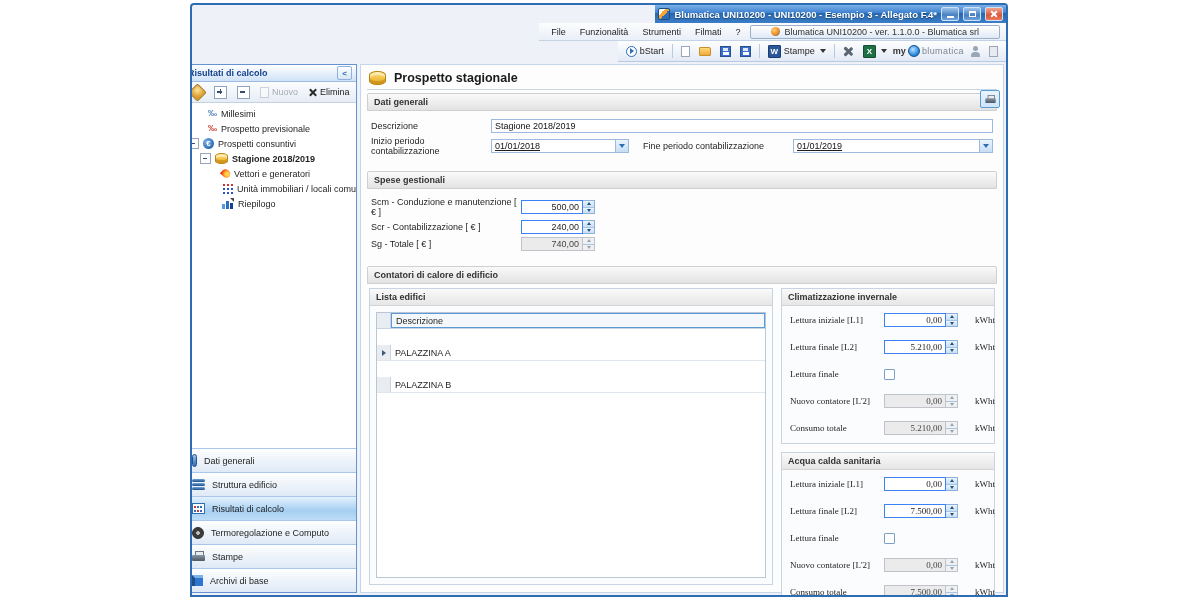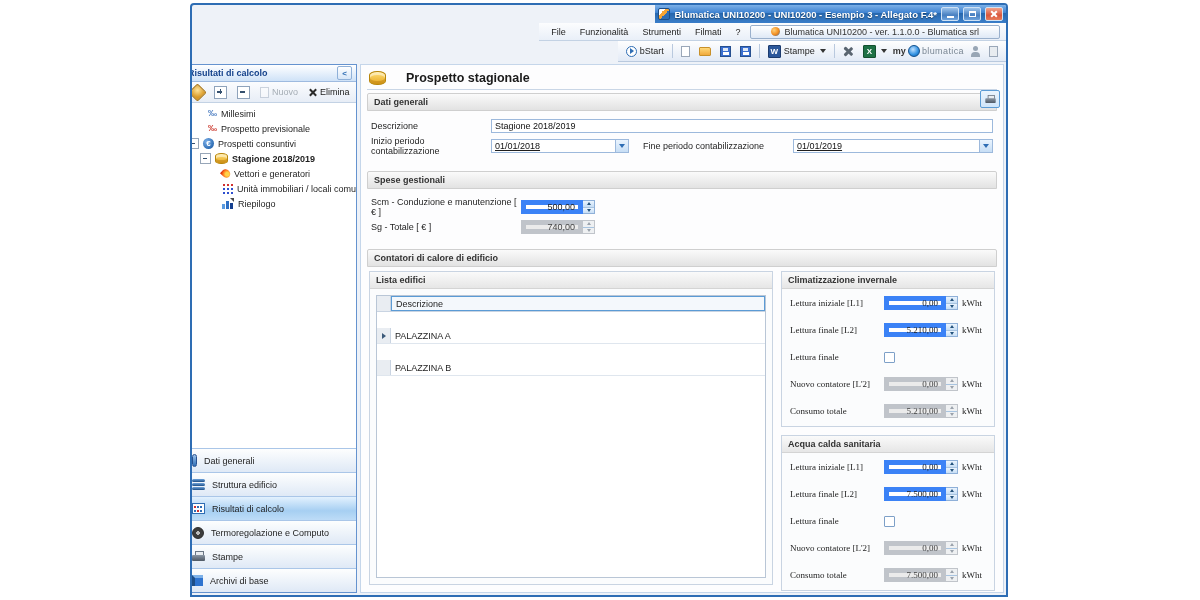--- a/index.html
+++ b/index.html
@@ -117,42 +117,42 @@
   .icon-abacus::before{content:"";position:absolute;left:1px;top:2px;width:2px;height:2px;background:#d03030;
         box-shadow:3px 0 #2e6db4,6px 0 #2e6db4,0 4px #2e6db4,3px 4px #d03030,6px 4px #2e6db4;}
   .icon-ring{width:12px;height:12px;border-radius:50%;background:radial-gradient(circle,#bdbdbd 0 25%,#3c3c3c 28% 100%);border:1px solid #2a2a2a;box-sizing:border-box;}
   .icon-printer{width:13px;height:11px;position:relative;}
   .icon-printer::before{content:"";position:absolute;left:3px;top:0;width:7px;height:4px;background:#e8ecf0;border:1px solid #6a7684;}
   .icon-printer::after{content:"";position:absolute;left:0;top:4px;width:13px;height:6px;background:linear-gradient(#8a96a4,#4e5864);border-radius:1px;}
   .icon-cube{width:11px;height:11px;background:#2f74cf;border-top:3px solid #7db1e8;border-left:3px solid #1d4e86;box-sizing:border-box;}
   
   .main{flex:1;display:flex;flex-direction:column;border:1px solid #c5d6ea;background:#fdfdfe;padding:3px 6px 5px 6px;min-width:0;position:relative;}
   .page-header{display:flex;align-items:center;gap:8px;padding:3px 2px 4px 2px;}
-  .page-title{font-size:12.5px;font-weight:bold;color:#1a1a1a;margin-left:12px;}
+  .page-title{font-size:12.5px;font-weight:bold;color:#1a1a1a;}
   .page-rule{height:1px;background:#c9d6e6;margin:0 0 3px 0;}
   .mini-print{position:absolute;right:3px;top:25px;width:18px;height:16px;border:1px solid #5b9bd5;border-radius:2px;
               background:linear-gradient(#eaf4fe,#cfe5fa);display:flex;align-items:center;justify-content:center;}
   .mini-print .icon-printer{transform:scale(.8);}
   .group{margin-bottom:6px;}
   .group-header{height:14px;display:flex;align-items:center;padding:1px 6px;font-weight:bold;color:#333;
                 background:linear-gradient(#fafafa,#e2e2e2);border:1px solid #cfcfcf;border-radius:2px 2px 0 0;}
   .group-body{padding:5px 4px 6px 4px;}
   .frow{display:flex;align-items:center;margin:3px 0;}
   .flabel{width:120px;flex:0 0 120px;}
   .tb{height:14px;border:1px solid #9db9dc;background:#fff;display:flex;align-items:center;padding:0 3px;box-sizing:border-box;font-size:9px;font-family:"Liberation Sans",sans-serif;color:#111;}
   input.tb{outline:none;}
   .grow{flex:1;}
   .datefield{display:flex;align-items:stretch;width:168px;text-decoration:underline;}
   .datefield .tb{flex:1;border-right:none;}
   .dd-btn{width:14px;background:linear-gradient(#eaf4fe,#c7def5);border:1px solid #9db9dc;display:flex;align-items:center;justify-content:center;box-sizing:border-box;}
   .dd-arrow{width:0;height:0;border-left:3px solid transparent;border-right:3px solid transparent;border-top:4px solid #2e6db4;}
   .flabel2{width:150px;flex:0 0 150px;padding-left:10px;}
   
   .spin{display:flex;align-items:stretch;height:14px;box-sizing:border-box;}
-  .spin-val{width:62px;border:5px solid #3b82f6;background:#fff;display:flex;align-items:center;justify-content:flex-end;padding:1px 3px;box-sizing:border-box;}
+  .spin-val{width:62px;border:1px solid #3b82f6;background:#fff;display:flex;align-items:center;justify-content:flex-end;padding:1px 3px;box-sizing:border-box;}
   .spin-btns{width:12px;display:flex;flex-direction:column;border:1px solid #8fb0d8;border-left:none;box-sizing:border-box;}
   .spin-up,.spin-dn{flex:1;background:linear-gradient(#eaf4fe,#c7def5);display:flex;align-items:center;justify-content:center;}
   .spin-up{border-bottom:1px solid #a8c4e0;}
   .arr-up{width:0;height:0;border-left:2.5px solid transparent;border-right:2.5px solid transparent;border-bottom:3.5px solid #23527c;}
   .arr-dn{width:0;height:0;border-left:2.5px solid transparent;border-right:2.5px solid transparent;border-top:3.5px solid #23527c;}
   .spin.disabled .spin-val{background:#ebebeb;border-color:#c0c4ca;color:#444;}
   .spin.disabled .spin-up,.spin.disabled .spin-dn{background:#eef0f2;}
   .spin.disabled .arr-up{border-bottom-color:#9aa2ac;} .spin.disabled .arr-dn{border-top-color:#9aa2ac;}
   .spin.disabled .spin-btns{border-color:#c0c4ca;}
   
@@ -167,21 +167,21 @@
   .t-ind{width:13px;flex:0 0 13px;background:#e9edf2;border-right:1px solid #c9d4e2;display:flex;align-items:center;justify-content:center;}
   .t-headcell{flex:1;display:flex;align-items:center;padding:0 4px;border:1px solid #5b9bd5;background:#f4f8fc;}
   .t-row{display:flex;height:15px;border-bottom:1px solid #dfe6ee;margin-top:16px;}
   .t-cell{flex:1;display:flex;align-items:center;padding:0 4px;}
   .t-row.selected .t-cell{background:#fff;}
   .row-arrow{width:0;height:0;border-top:3px solid transparent;border-bottom:3px solid transparent;border-left:4px solid #3c5a7a;}
   .right-col{width:214px;flex:0 0 214px;display:flex;flex-direction:column;gap:8px;}
   .meter-body{padding:7px 8px 8px 8px;display:flex;flex-direction:column;gap:13px;font-family:Liberation Serif, serif;}
   .mrow{display:flex;align-items:center;height:14px;}
   .mlabel{width:94px;flex:0 0 94px;}
-  .munit{margin-left:4px;}
+  .munit{margin-left:17px;}
   .checkbox{width:11px;height:11px;border:1px solid #7da0c8;background:#fff;border-radius:1px;box-sizing:border-box;}
 </style>
 </head>
 <body>
 
 <div class="window">
 
   <div class="titlebar">
     <span class="app-icon"></span>
     <span class="title-text">Blumatica UNI10200 - UNI10200 - Esempio 3 - Allegato F.4*</span>
@@ -397,20 +397,34 @@
                   <span class="spin-up">
                     <span class="arr-up"></span>
                   </span>
                   <span class="spin-dn">
                     <span class="arr-dn"></span>
                   </span>
                 </span>
             </span>
           </div>
           <div class="frow">
+            <span class="flabel" style="width:150px;flex-basis:150px;">Scr - Contabilizzazione [ € ]</span>
+            <span class="spin">
+              <span class="spin-val">240,00</span>
+              <span class="spin-btns">
+                  <span class="spin-up">
+                    <span class="arr-up"></span>
+                  </span>
+                  <span class="spin-dn">
+                    <span class="arr-dn"></span>
+                  </span>
+                </span>
+            </span>
+          </div>
+          <div class="frow">
             <span class="flabel" style="width:150px;flex-basis:150px;">Sg - Totale [ € ]</span>
             <span class="spin disabled">
               <span class="spin-val">740,00</span>
               <span class="spin-btns">
                   <span class="spin-up">
                     <span class="arr-up"></span>
                   </span>
                   <span class="spin-dn">
                     <span class="arr-dn"></span>
                   </span>

